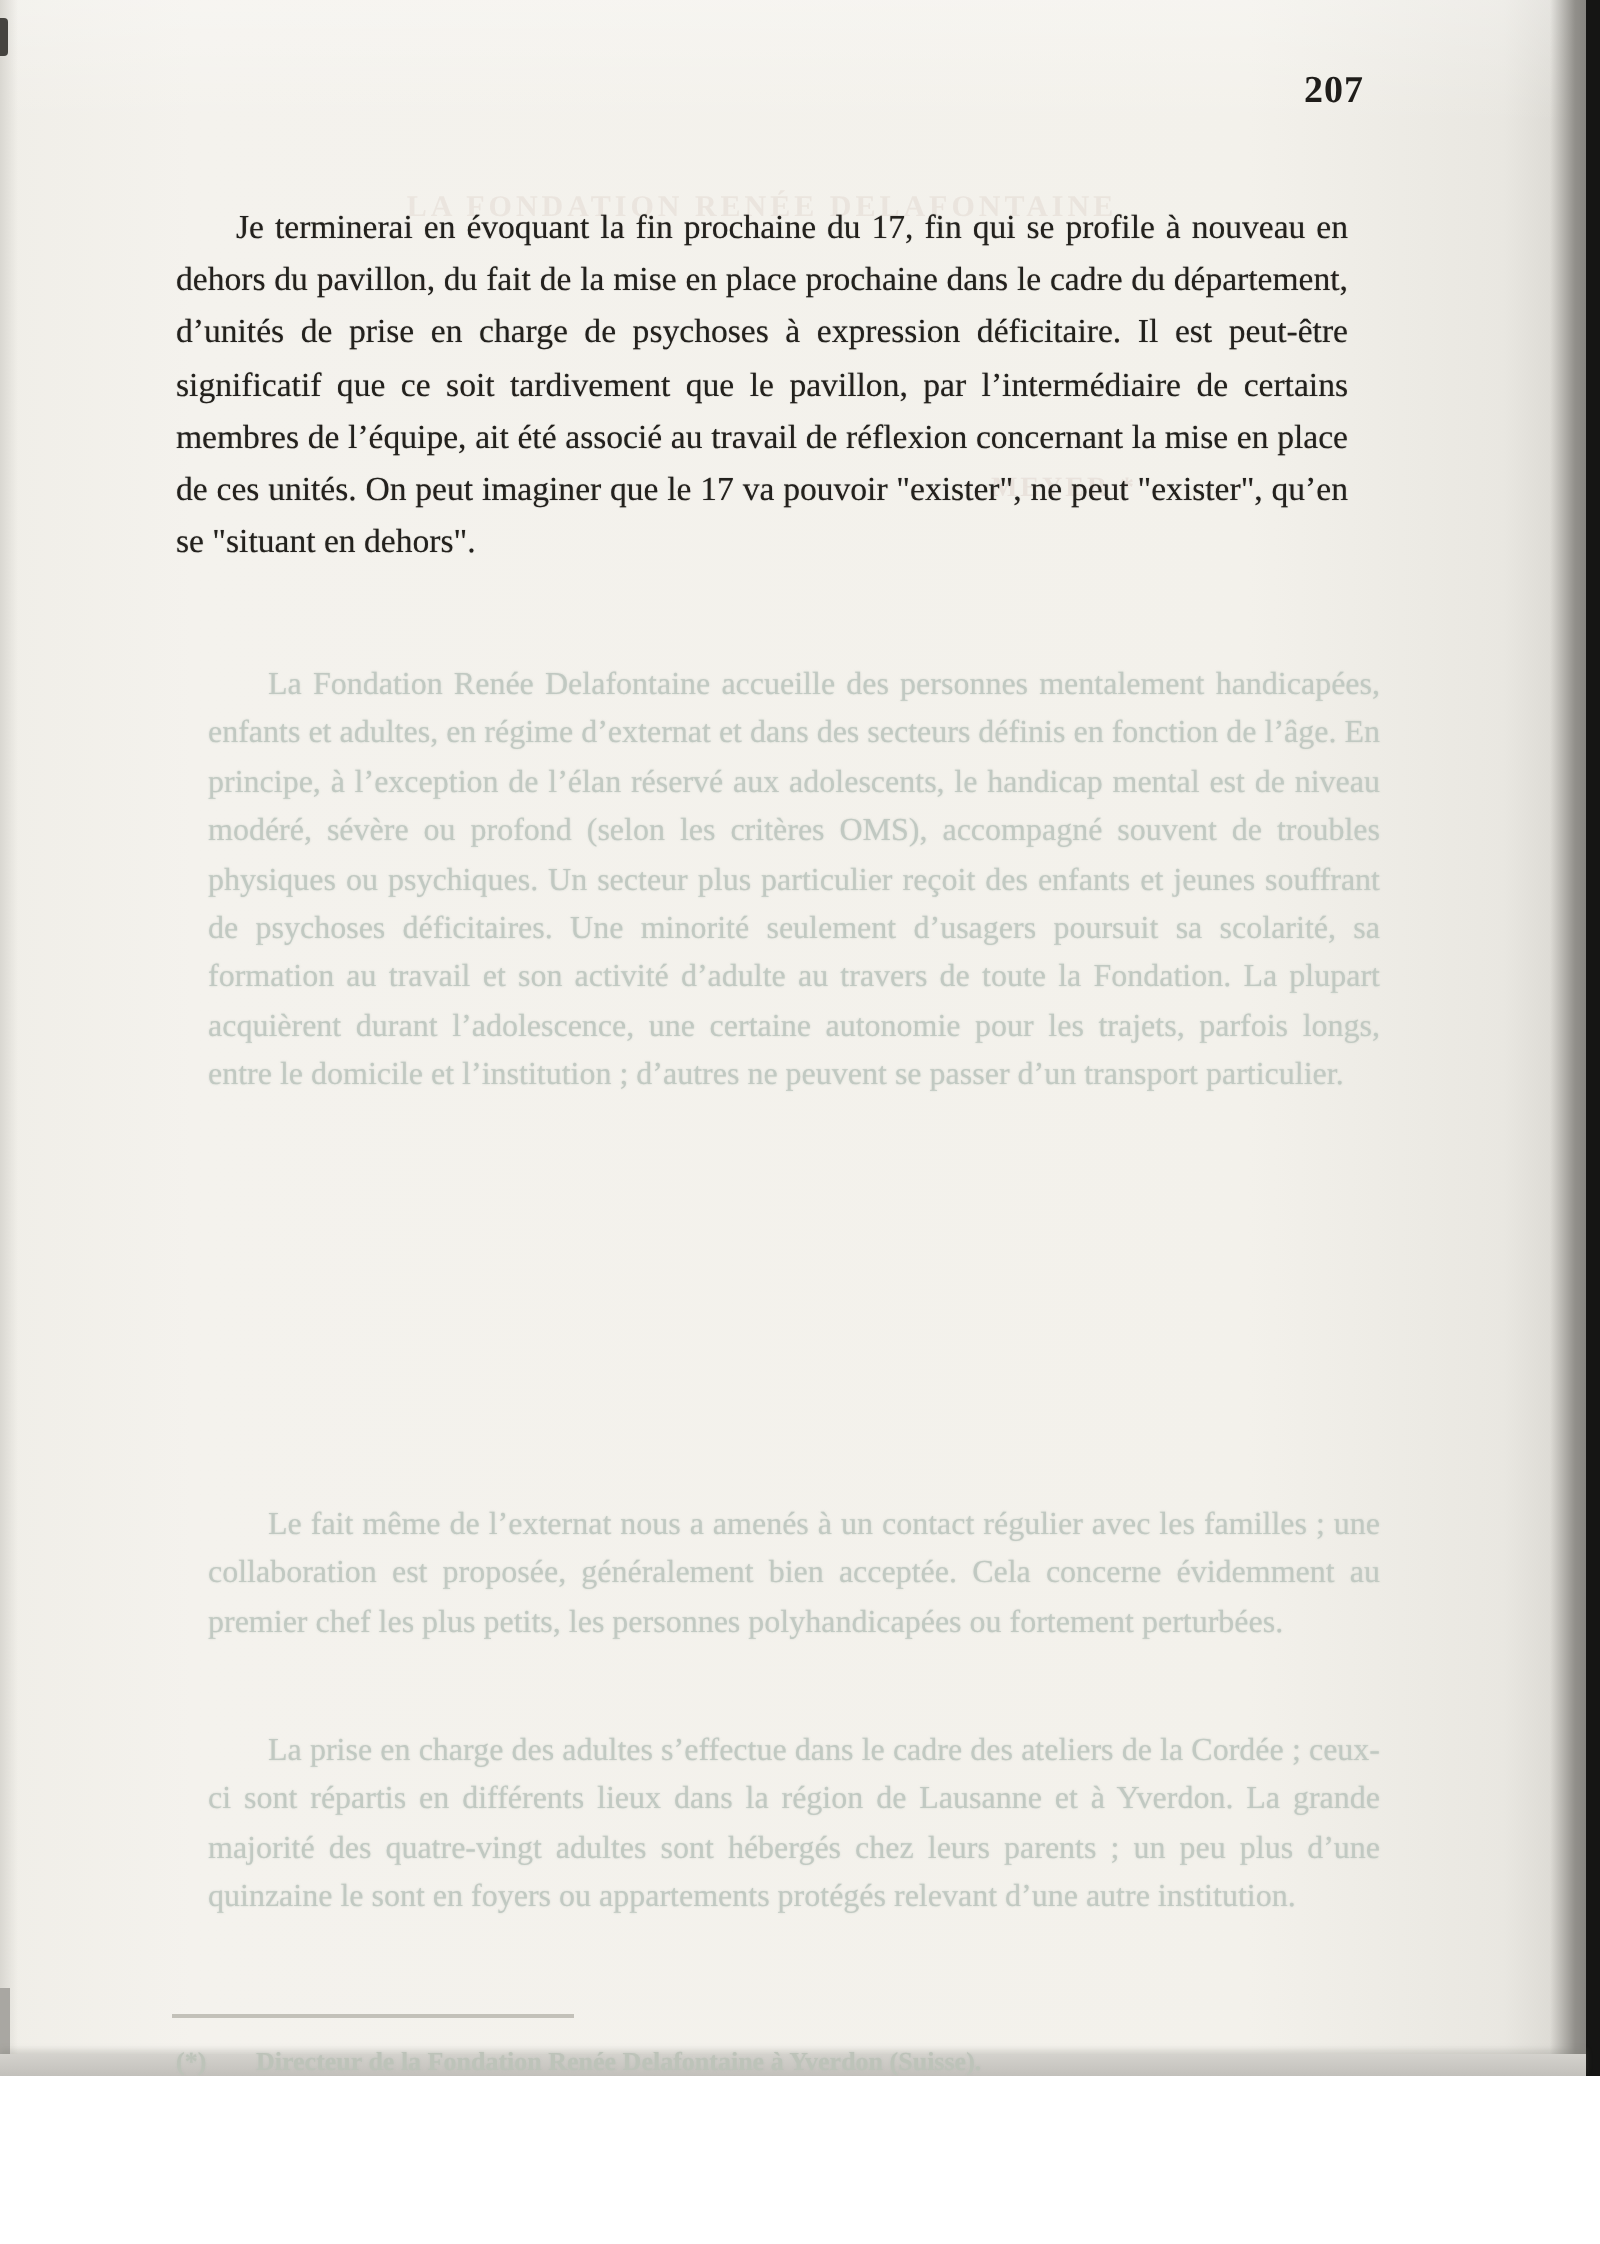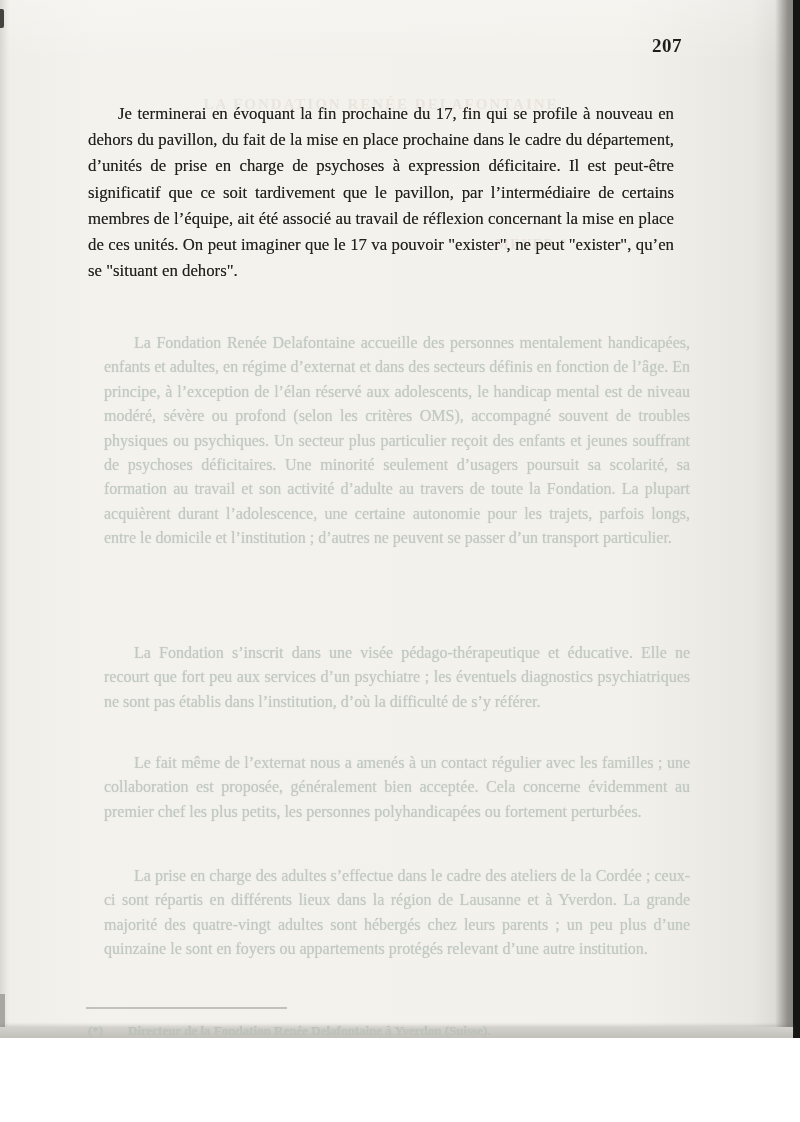--- a/index.html
+++ b/index.html
@@ -109,21 +109,20 @@
   <div class="edge-bottom"></div>
 
   <div class="page-number">207</div>
 
   <div class="ghost-title">LA FONDATION RENÉE DELAFONTAINE</div>
   <div class="ghost-author">MEYER *</div>
 
   <div class="main-paragraph">Je terminerai en évoquant la fin prochaine du 17, fin qui se profile à nouveau en dehors du pavillon, du fait de la mise en place prochaine dans le cadre du département, d’unités de prise en charge de psychoses à expression déficitaire. Il est peut-être significatif que ce soit tardivement que le pavillon, par l’intermédiaire de certains membres de l’équipe, ait été associé au travail de réflexion concernant la mise en place de ces unités. On peut imaginer que le 17 va pouvoir "exister", ne peut "exister", qu’en se "situant en dehors".</div>
 
   <div class="faded-paragraph faded-p1">La Fondation Renée Delafontaine accueille des personnes mentalement handicapées, enfants et adultes, en régime d’externat et dans des secteurs définis en fonction de l’âge. En principe, à l’exception de l’élan réservé aux adolescents, le handicap mental est de niveau modéré, sévère ou profond (selon les critères OMS), accompagné souvent de troubles physiques ou psychiques. Un secteur plus particulier reçoit des enfants et jeunes souffrant de psychoses déficitaires. Une minorité seulement d’usagers poursuit sa scolarité, sa formation au travail et son activité d’adulte au travers de toute la Fondation. La plupart acquièrent durant l’adolescence, une certaine autonomie pour les trajets, parfois longs, entre le domicile et l’institution ; d’autres ne peuvent se passer d’un transport particulier.</div>
-  <div class="faded-paragraph faded-p2">La Fondation s’inscrit dans une visée pédago-thérapeutique et éducative. Elle ne recourt que fort peu aux services d’un psychiatre ; les éventuels diagnostics psychiatriques ne sont pas établis dans l’institution, d’où la difficulté de s’y référer.</div>
   <div class="faded-paragraph faded-p4">La prise en charge des adultes s’effectue dans le cadre des ateliers de la Cordée ; ceux-ci sont répartis en différents lieux dans la région de Lausanne et à Yverdon. La grande majorité des quatre-vingt adultes sont hébergés chez leurs parents ; un peu plus d’une quinzaine le sont en foyers ou appartements protégés relevant d’une autre institution.</div>
   <div class="faded-paragraph faded-p3">Le fait même de l’externat nous a amenés à un contact régulier avec les familles ; une collaboration est proposée, généralement bien acceptée. Cela concerne évidemment au premier chef les plus petits, les personnes polyhandicapées ou fortement perturbées.</div>
 
   <div class="footnote-rule"></div>
   <div class="footnote">
     <span class="footnote-marker">(*)</span>
     <span class="footnote-text">Directeur de la Fondation Renée Delafontaine à Yverdon (Suisse).</span>
   </div>
 
 </div>

